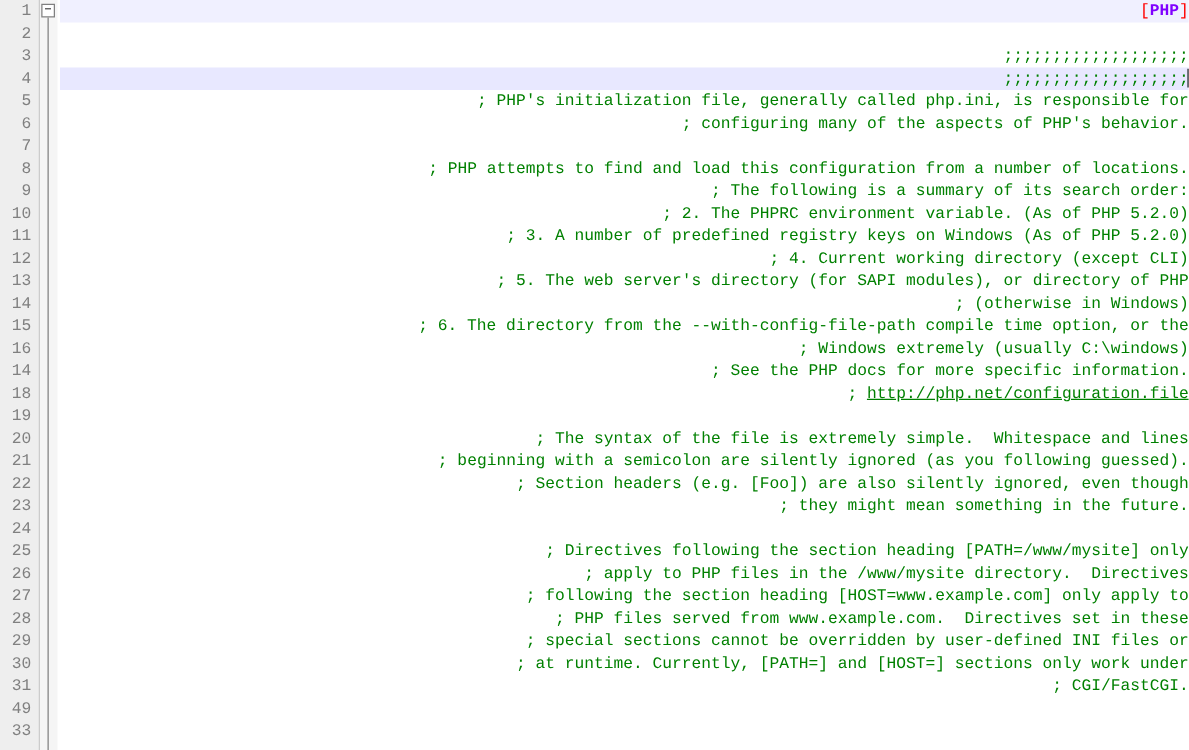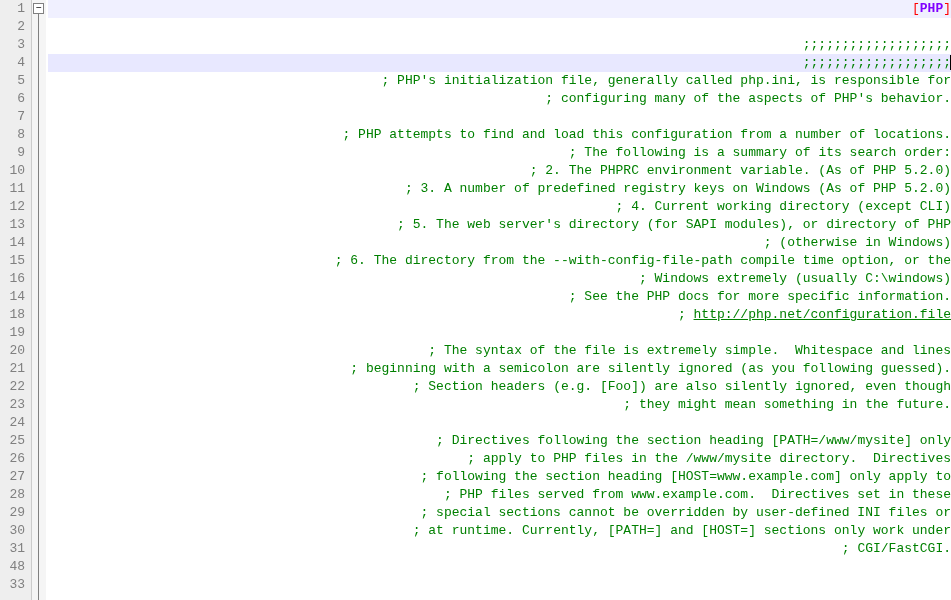--- a/index.html
+++ b/index.html
@@ -120,21 +120,21 @@
       <div class="gutter-line">22</div>
       <div class="gutter-line">23</div>
       <div class="gutter-line">24</div>
       <div class="gutter-line">25</div>
       <div class="gutter-line">26</div>
       <div class="gutter-line">27</div>
       <div class="gutter-line">28</div>
       <div class="gutter-line">29</div>
       <div class="gutter-line">30</div>
       <div class="gutter-line">31</div>
-      <div class="gutter-line">48</div>
+      <div class="gutter-line">49</div>
       <div class="gutter-line">33</div>
     </div>
   <div class="fold-col">
     <div class="fold-box"></div>
     <div class="fold-line"></div>
   </div>
   <div class="code" id="code">
       <div class="code-line first"><span class="bracket">[</span><span class="section">PHP</span><span class="bracket">]</span></div>
       <div class="code-line"></div>
       <div class="code-line"><span class="comment">;;;;;;;;;;;;;;;;;;;</span></div>

